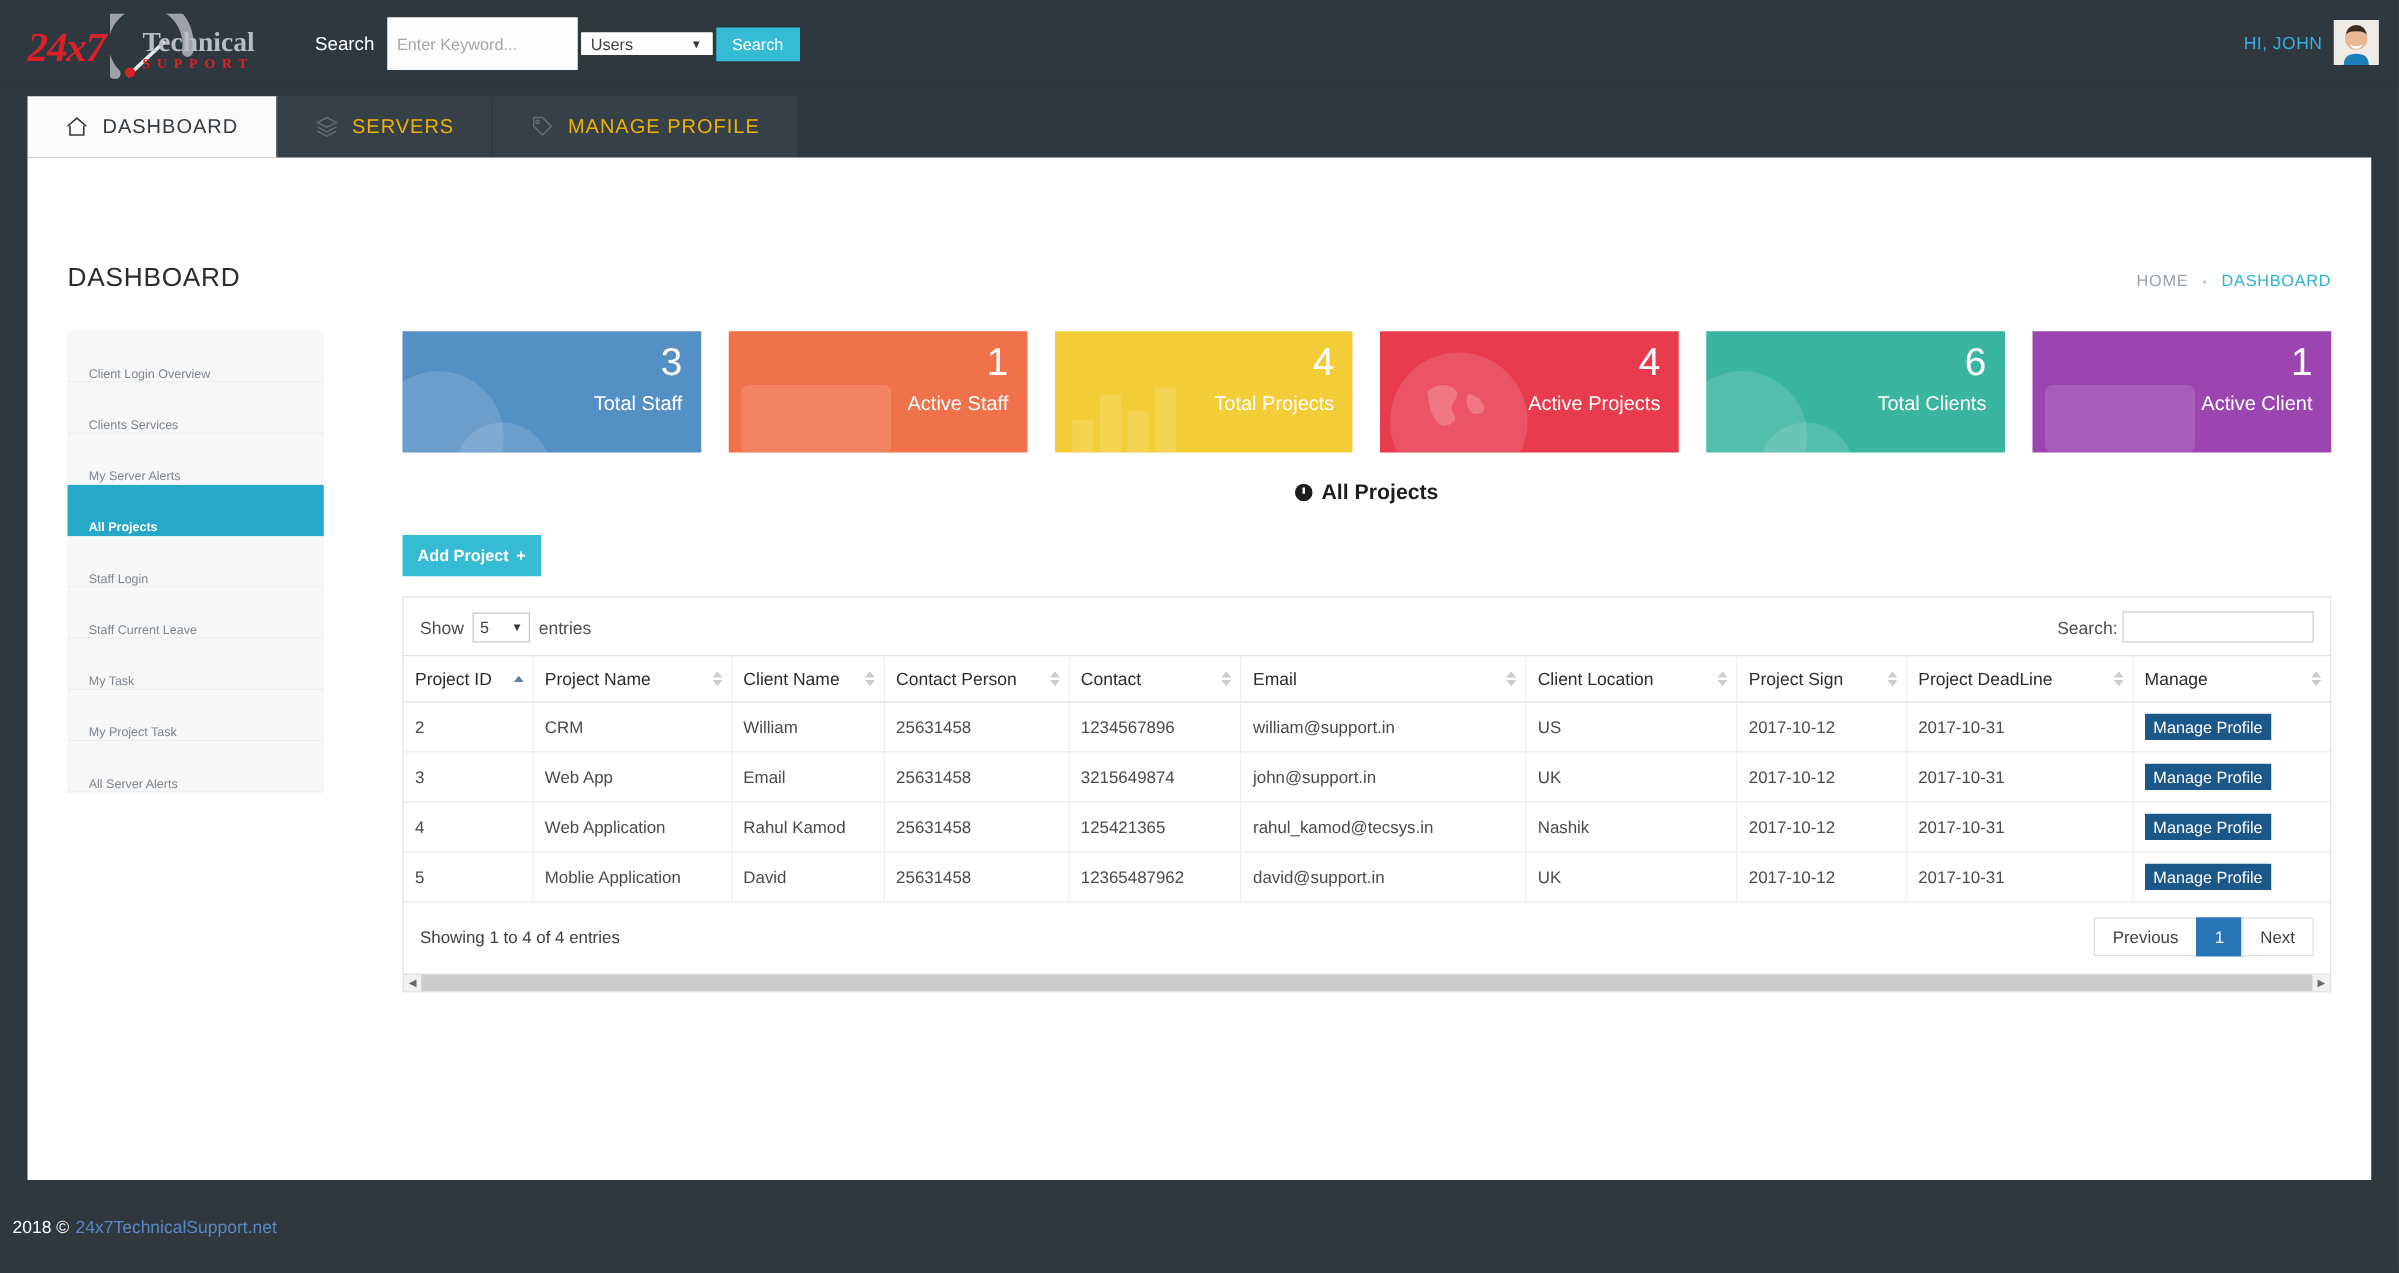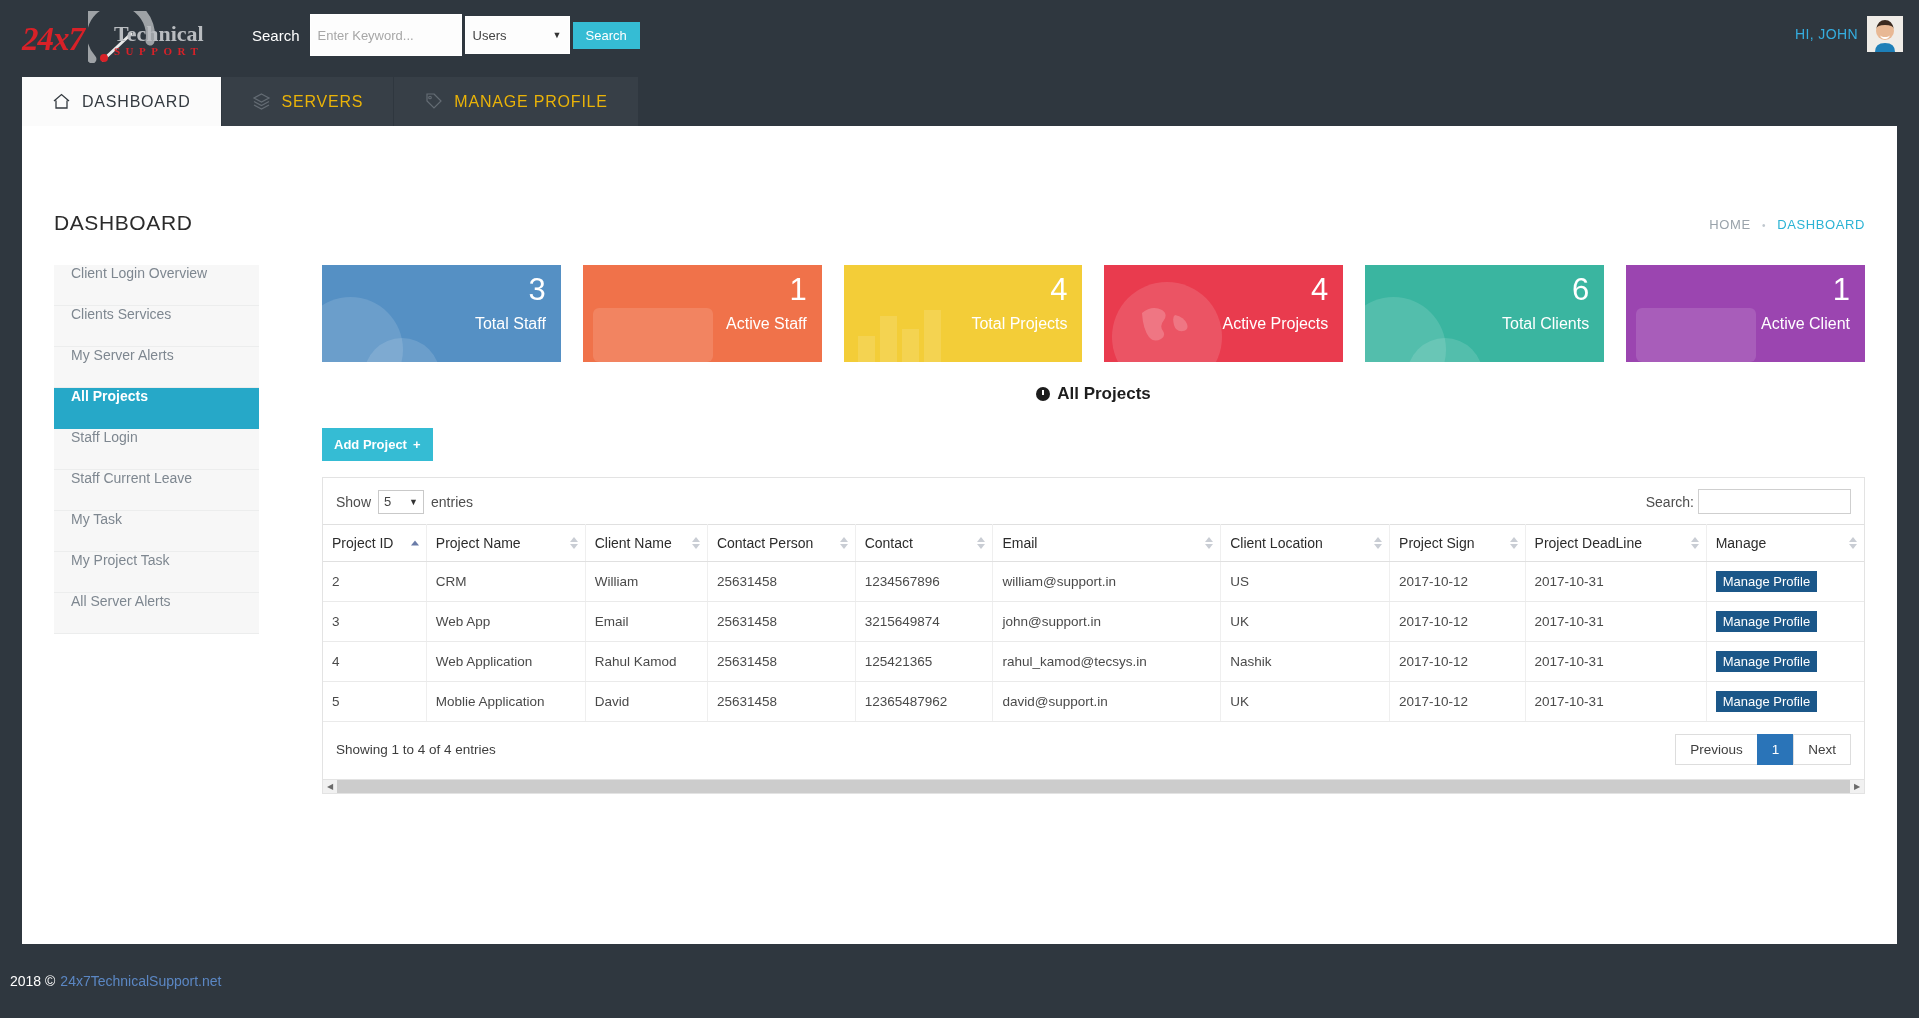--- a/index.html
+++ b/index.html
@@ -52,21 +52,21 @@
     color: #ffffff; font-size: 15px; margin-right: 10px;
   }
   .search-input {
     width: 152px; height: 42px; border: 1px solid #ffffff;
     background: #fdfdfd; padding: 0 7px; font-size: 13px;
     color: #555; outline: none;
     font-family: "Liberation Sans", sans-serif;
   }
   .search-input::placeholder { color: #a7a7a7; }
   .search-select {
-    width: 105px; height: 38px; margin-left: 3px;
+    width: 105px; height: 18px; margin-left: 3px;
     border: 1px solid #ffffff; background: #fdfdfd;
     padding: 0 7px; font-size: 13px; color: #444;
     display: flex; align-items: center; justify-content: space-between;
     cursor: pointer;
   }
   .caret-down { font-size: 9px; color: #333; }
   .search-btn {
     margin-left: 3px; height: 27px; padding: 0 13px;
     background: #35bcd4; color: #fff; border: none;
     font-size: 13px; cursor: pointer;
@@ -120,22 +120,22 @@
     font-size: 13px; letter-spacing: 0.6px; color: #9aa3ab;
   }
   .breadcrumb .sep { color: #bfc7ce; margin: 0 7px; font-size: 10px; }
   .breadcrumb .cur { color: #2bb3d4; }
 
   
   .sidebar {
     position: absolute; left: 32px; top: 139px; width: 205px;
   }
   .side-item {
-    height: 41px; display: flex; align-items: flex-start;
-    padding-left: 17px; font-size: 14px; color: #7e8790;
+    height: 41px; display: flex; align-items: flex-end;
+    padding-left: 17px; font-size: 10px; color: #7e8790;
     background: #f7f7f7; border-bottom: 1px solid #eceded;
     cursor: pointer;
   }
   .side-item.active {
     background: #26a8c8; color: #ffffff; font-weight: bold;
     border-bottom: 1px solid #26a8c8;
   }
 
   
   .cards {

